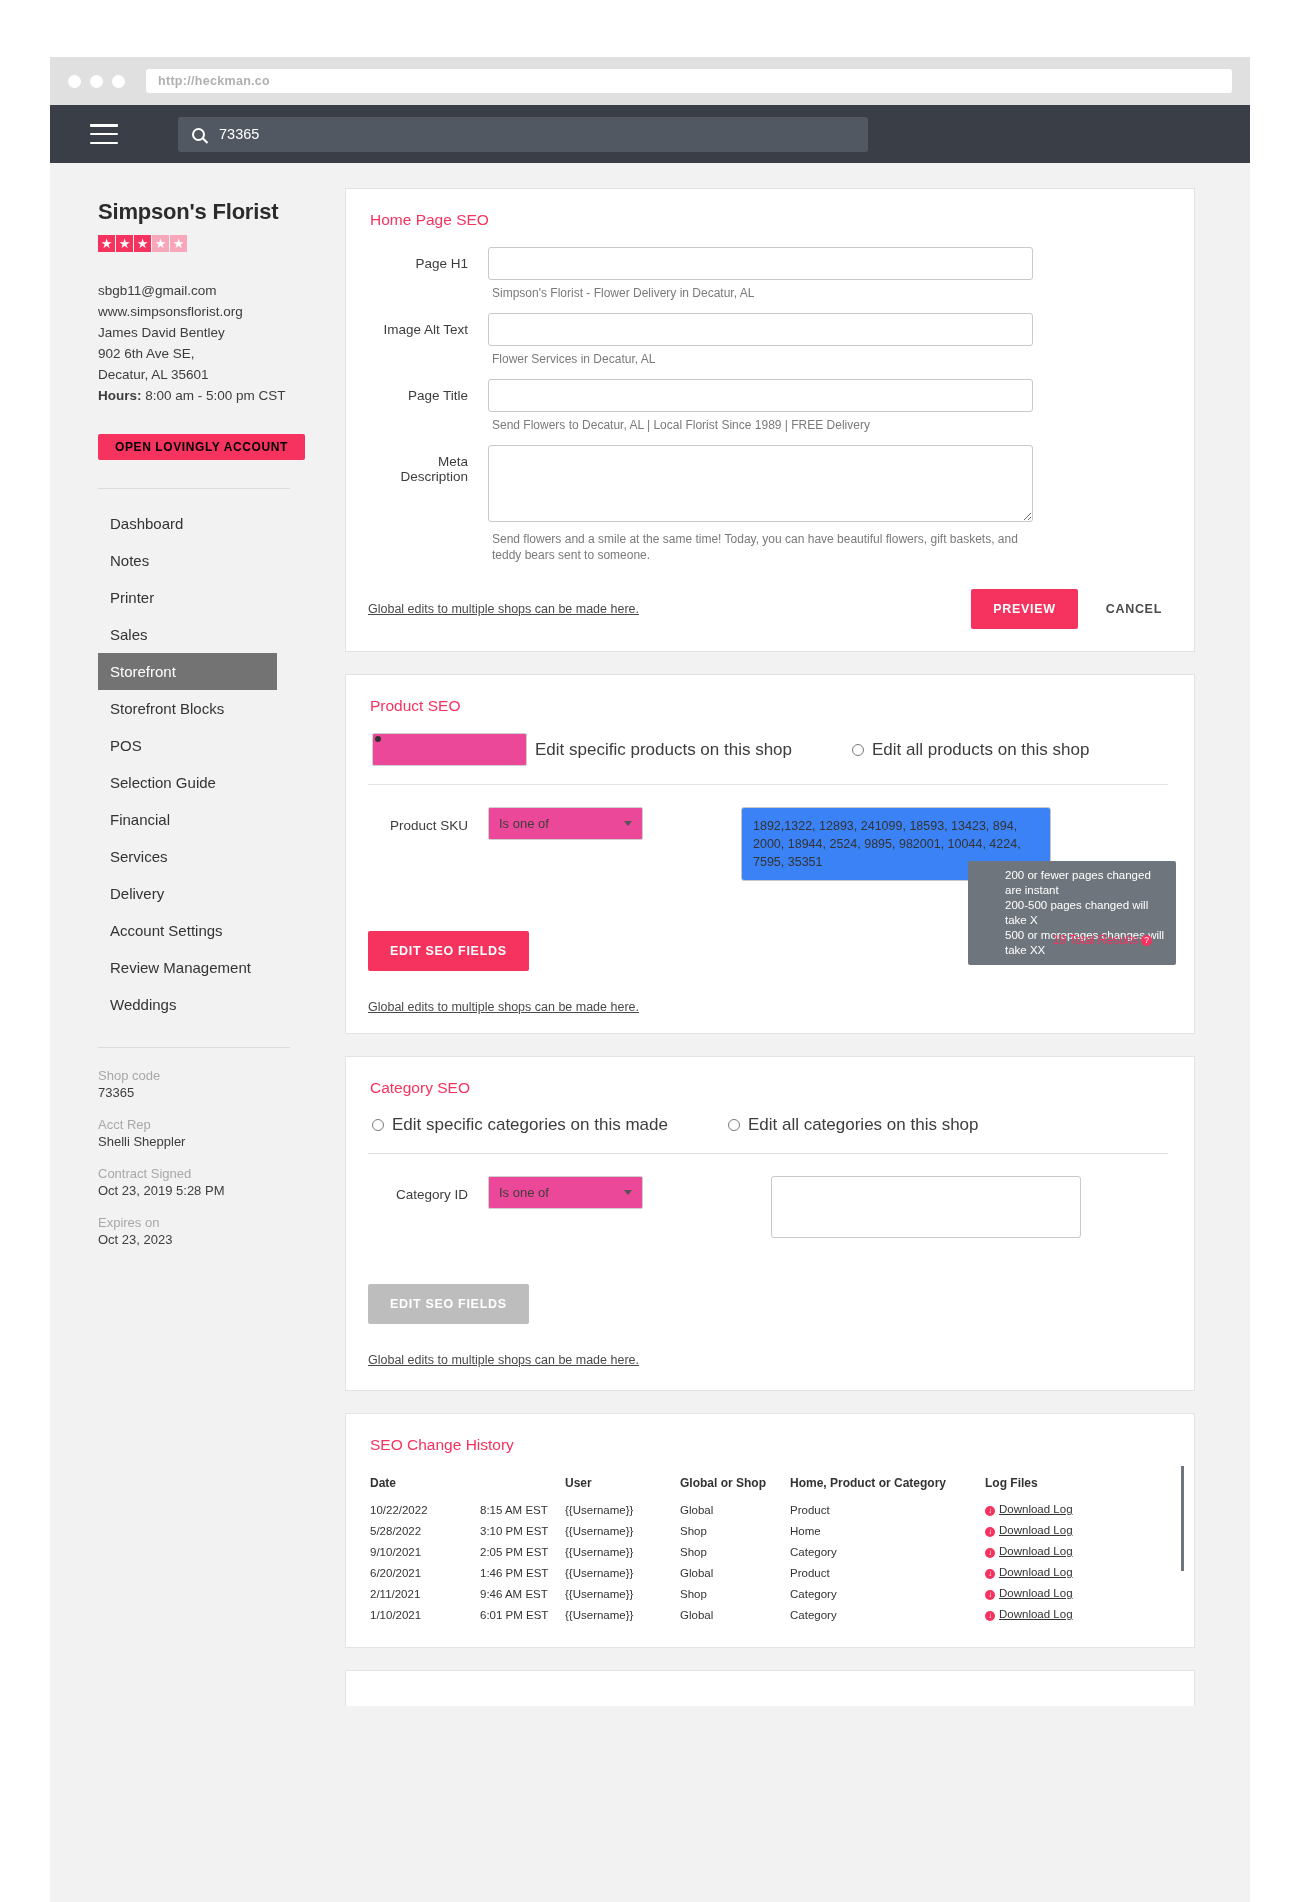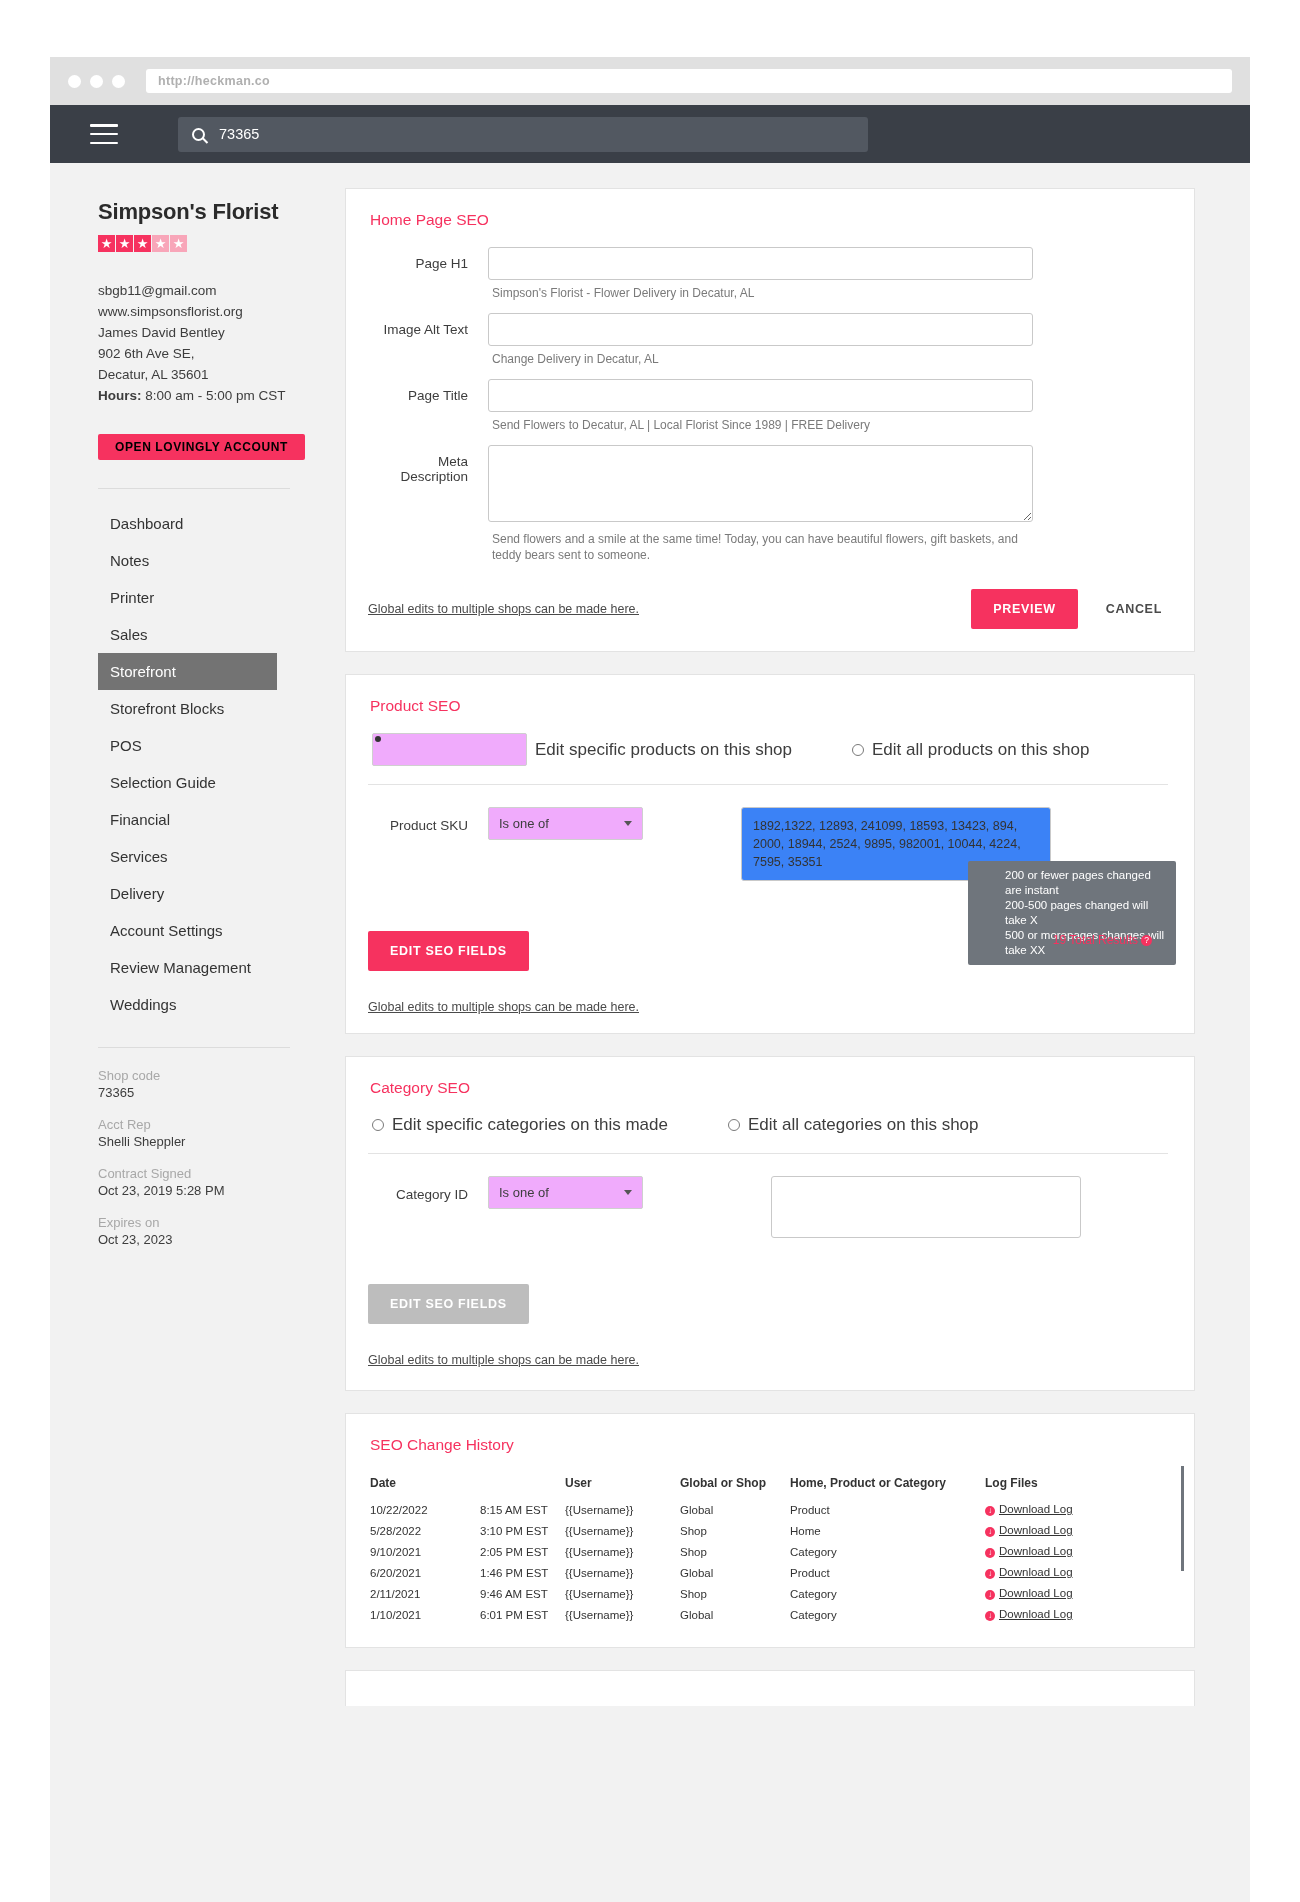--- a/index.html
+++ b/index.html
@@ -262,21 +262,21 @@
     border-radius: 50%;
     background: #333;
   }
   .divider { border-top: 1px solid #e3e3e3; margin: 4px 0 22px 0; }
 
   
   .crow { display: flex; align-items: flex-start; }
   .crow .flabel { padding-top: 11px; }
   .sel {
     width: 155px; height: 33px;
-    background: #f0abfc;
+    background: #ec4899;
     border: 1px solid #cfcfcf;
     border-radius: 2px;
     display: flex; align-items: center;
     padding: 0 10px;
     font-size: 13px;
     color: #3d3d3d;
     cursor: pointer;
   }
   .sel .caret {
     margin-left: auto;
@@ -484,21 +484,21 @@
           <div class="fctl">
             <input class="finput" value="" style="">
             <div class="fhint">Simpson's Florist - Flower Delivery in Decatur, AL</div>
           </div>
         </div>
 
         <div class="frow">
           <div class="flabel">Image Alt Text</div>
           <div class="fctl">
             <input class="finput" value="" style="">
-            <div class="fhint">Change Delivery in Decatur, AL</div>
+            <div class="fhint">Flower Services in Decatur, AL</div>
           </div>
         </div>
 
         <div class="frow">
           <div class="flabel">Page Title</div>
           <div class="fctl">
             <input class="finput" value="" style="">
             <div class="fhint">Send Flowers to Decatur, AL | Local Florist Since 1989 | FREE Delivery</div>
           </div>
         </div>

